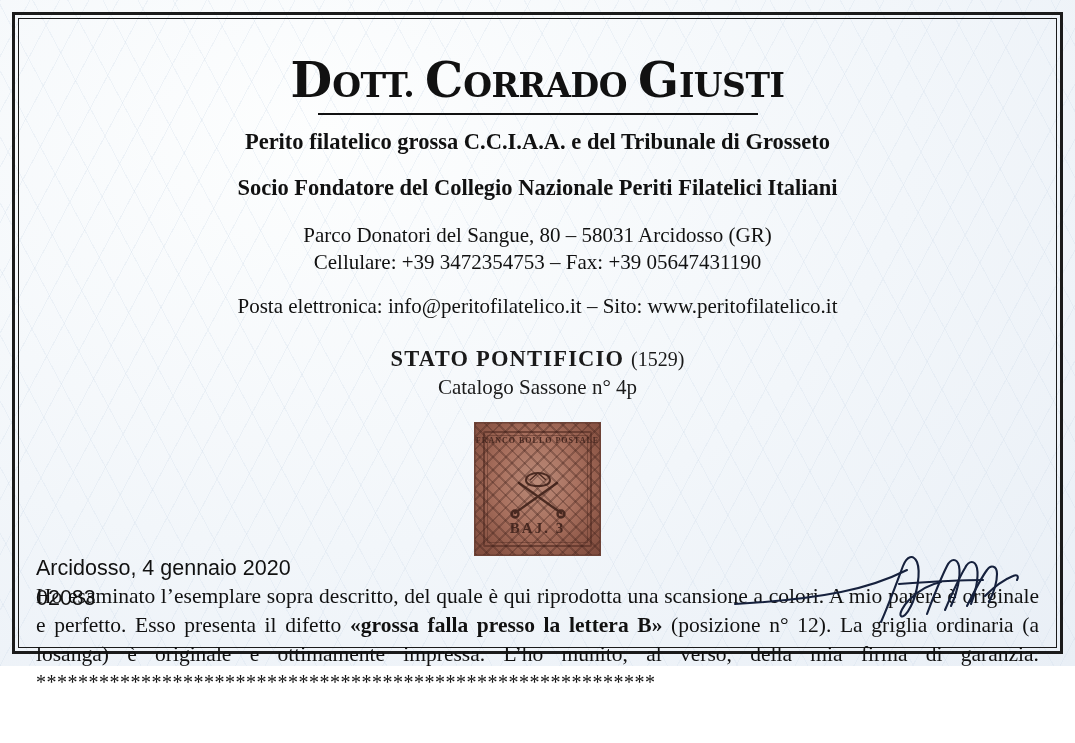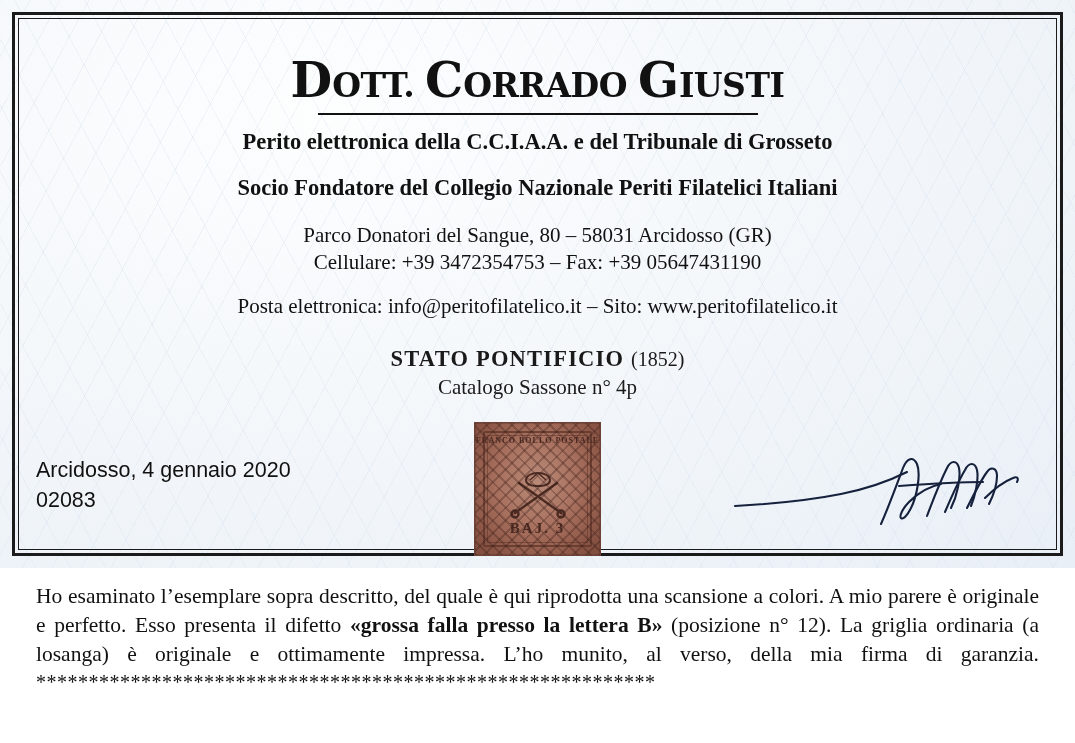--- a/index.html
+++ b/index.html
@@ -10,21 +10,21 @@
   body {
     width: 1075px;
     height: 743px;
     font-family: "Liberation Serif", serif;
     color: #1a1a1a;
     overflow: hidden;
   }
   .certificate {
     position: relative;
     width: 1075px;
-    height: 568px;
+    height: 666px;
     background:
       repeating-linear-gradient(118deg, rgba(210,222,235,0.30) 0px, rgba(210,222,235,0.30) 1px, rgba(255,255,255,0) 1px, rgba(255,255,255,0) 26px),
       repeating-linear-gradient(62deg, rgba(206,219,234,0.26) 0px, rgba(206,219,234,0.26) 1px, rgba(255,255,255,0) 1px, rgba(255,255,255,0) 31px),
       radial-gradient(ellipse at 30% 20%, #fdfefe 0%, #f2f6fa 55%, #e9eff6 100%);
     box-sizing: border-box;
   }
   .border-outer {
     position: absolute;
     left: 12px;
     top: 12px;
@@ -241,31 +241,31 @@
   <div class="border-outer"></div>
   <div class="border-inner"></div>
 
   <div class="content">
 
     <div class="title">
       <span class="cap">D</span><span class="sm">OTT</span><span class="sm">. </span><span class="cap">C</span><span class="sm">ORRADO</span><span class="sm"> </span><span class="cap">G</span><span class="sm">IUSTI</span>
     </div>
     <div class="title-rule"></div>
 
-    <div class="cred">Perito elettronica della C.C.I.A.A. e del Tribunale di Grosseto</div>
+    <div class="cred">Perito filatelico grossa C.C.I.A.A. e del Tribunale di Grosseto</div>
     <div class="cred" style="margin-top:17px">Socio Fondatore del Collegio Nazionale Periti Filatelici Italiani</div>
 
     <div class="contact">Parco Donatori del Sangue, 80 – 58031 Arcidosso (GR)</div>
     <div class="contact" style="margin-top:0">Cellulare: +39 3472354753 – Fax: +39 05647431190</div>
     <div class="contact" style="margin-top:16px">Posta elettronica: info@peritofilatelico.it – Sito: www.peritofilatelico.it</div>
 
     <div class="subject">
       <div class="subject-title">
         <span>STATO PONTIFICIO</span>
-        <span class="year">(1852)</span>
+        <span class="year">(1529)</span>
       </div>
       <div class="subject-line">Catalogo Sassone n° 4p</div>
     </div>
 
     <div class="stamp-wrap">
       <div class="stamp">
         <div class="frame"></div>
         <div class="frame2"></div>
         <div class="toptext">FRANCO BOLLO POSTALE</div>
         <svg class="emblem" viewBox="0 0 74 48">

